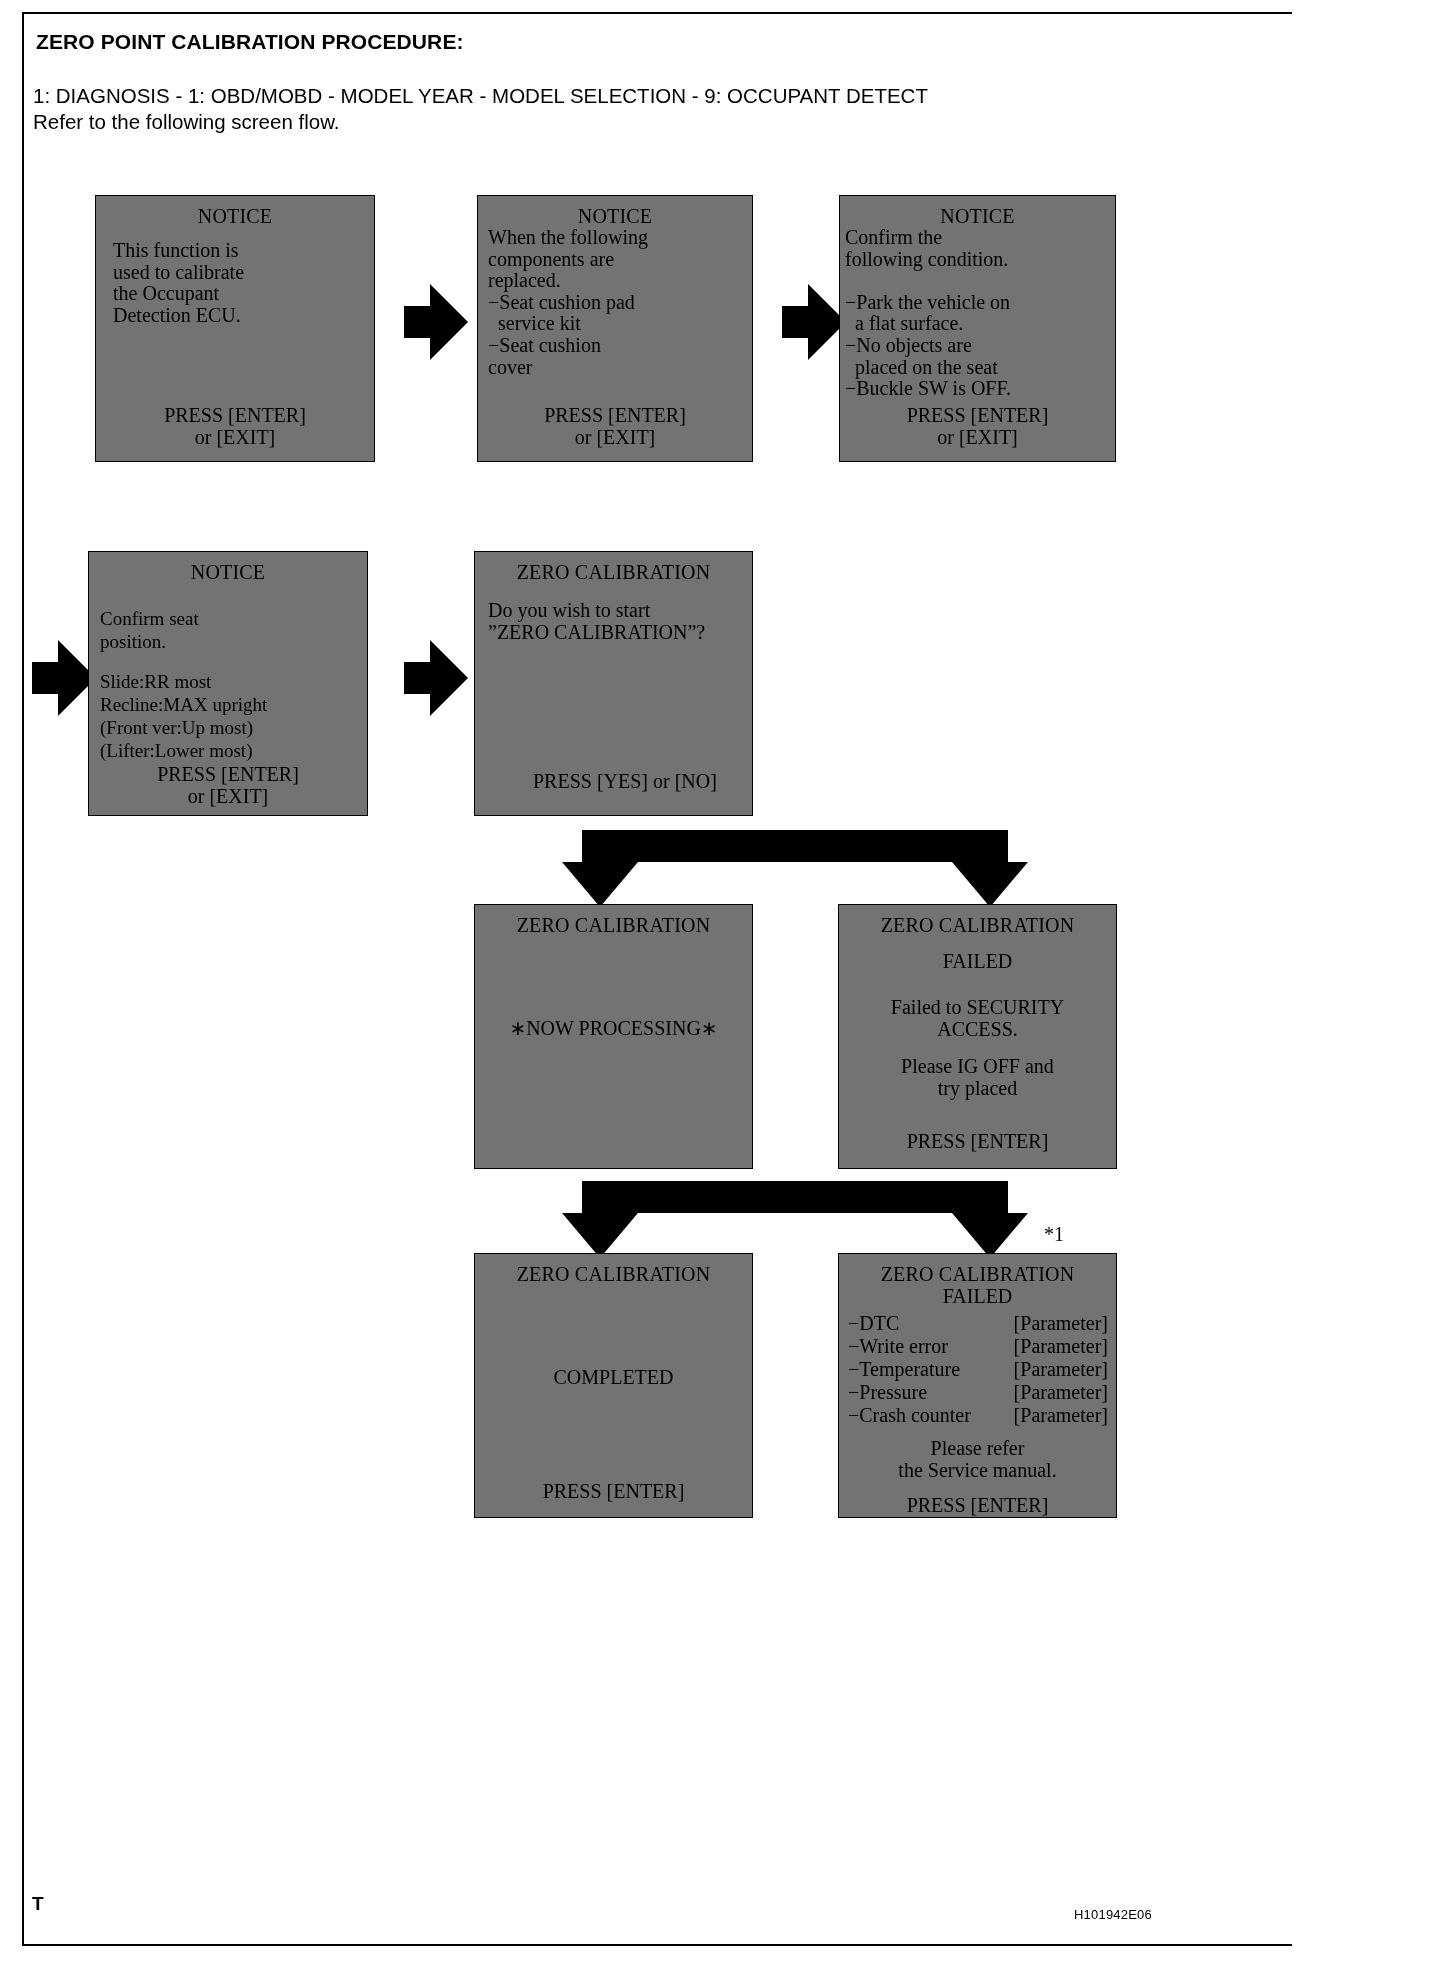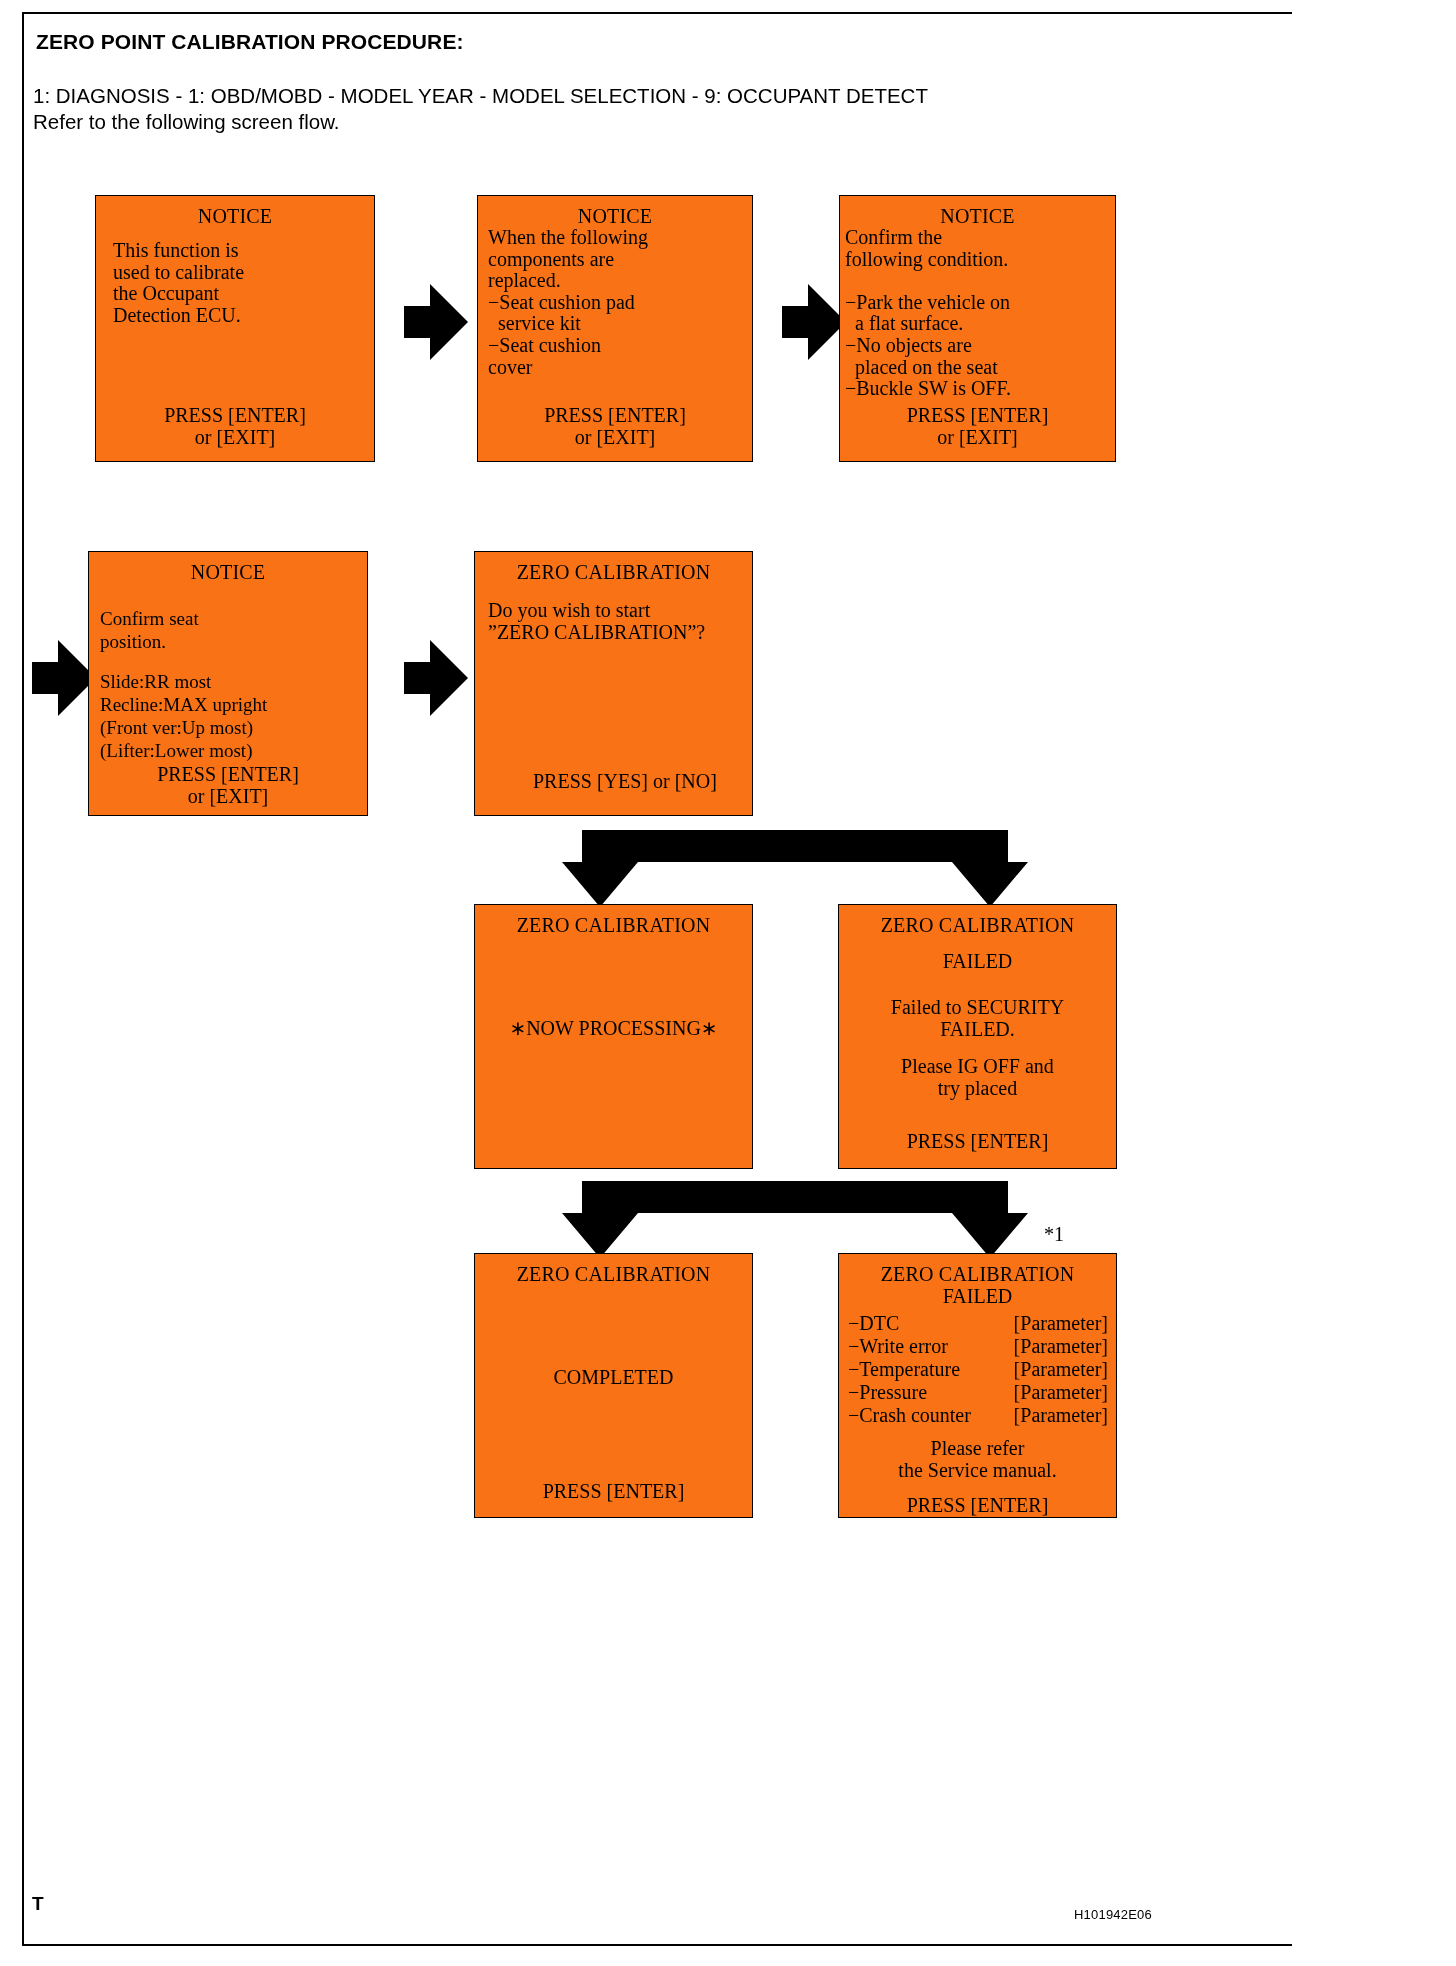--- a/index.html
+++ b/index.html
@@ -45,21 +45,21 @@
     left:33px; top:110px;
     font-family:Liberation Sans, sans-serif;
     font-size:20.5px;
     white-space:nowrap;
   }
   
   .screen{
     position:absolute;
     border:1.6px solid #000;
     box-sizing:border-box;
-    background:#f97316;
+    background:#737373;
   }
   .scr-title{
     position:absolute;
     width:100%;
     text-align:center;
     font-size:20px;
     letter-spacing:.2px;
   }
   .scr-sub{
     position:absolute;
@@ -221,21 +221,21 @@
 
   <div class="screen" style="left:474px; top:904px; width:279px; height:265px;">
     <div class="scr-title" style="top:9px;">ZERO CALIBRATION</div>
     <div class="scr-sub" style="top:111px;">∗NOW PROCESSING∗</div>
   </div>
 
   <div class="screen" style="left:838px; top:904px; width:279px; height:265px;">
     <div class="scr-title" style="top:9px;">ZERO CALIBRATION</div>
     <div class="scr-sub" style="top:45px;">FAILED</div>
     <div class="scr-body center" style="top:92px;">Failed to SECURITY
-FAILED.</div>
+ACCESS.</div>
     <div class="scr-body center" style="top:151px;">Please IG OFF and
 try placed</div>
     <div class="scr-foot center" style="top:225px;">PRESS [ENTER]</div>
   </div>
 
   <div class="arrow" style="left:560px; top:1175px; width:470px; height:83px;">
     <svg width="470" height="83" viewBox="0 0 470 83">
       <rect x="22" y="6" width="426" height="32" fill="#000"></rect>
       <path d="M22 38 L22 6 L58 6 L58 38 L78 38 L40 83 L2 38 Z" fill="#000"></path>
       <path d="M412 38 L412 6 L448 6 L448 38 L468 38 L430 83 L392 38 Z" fill="#000"></path>

